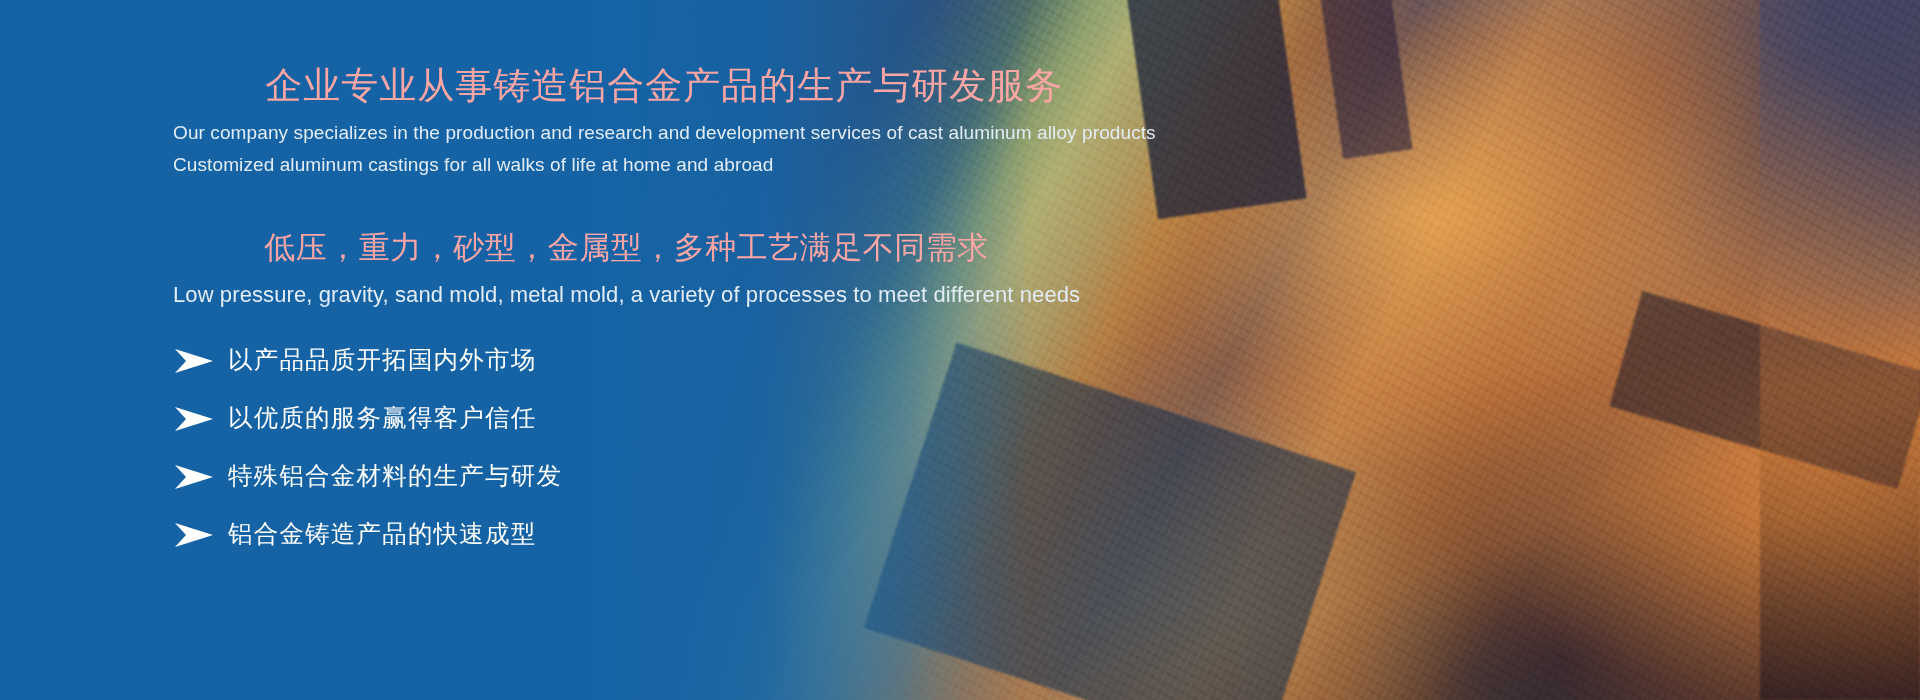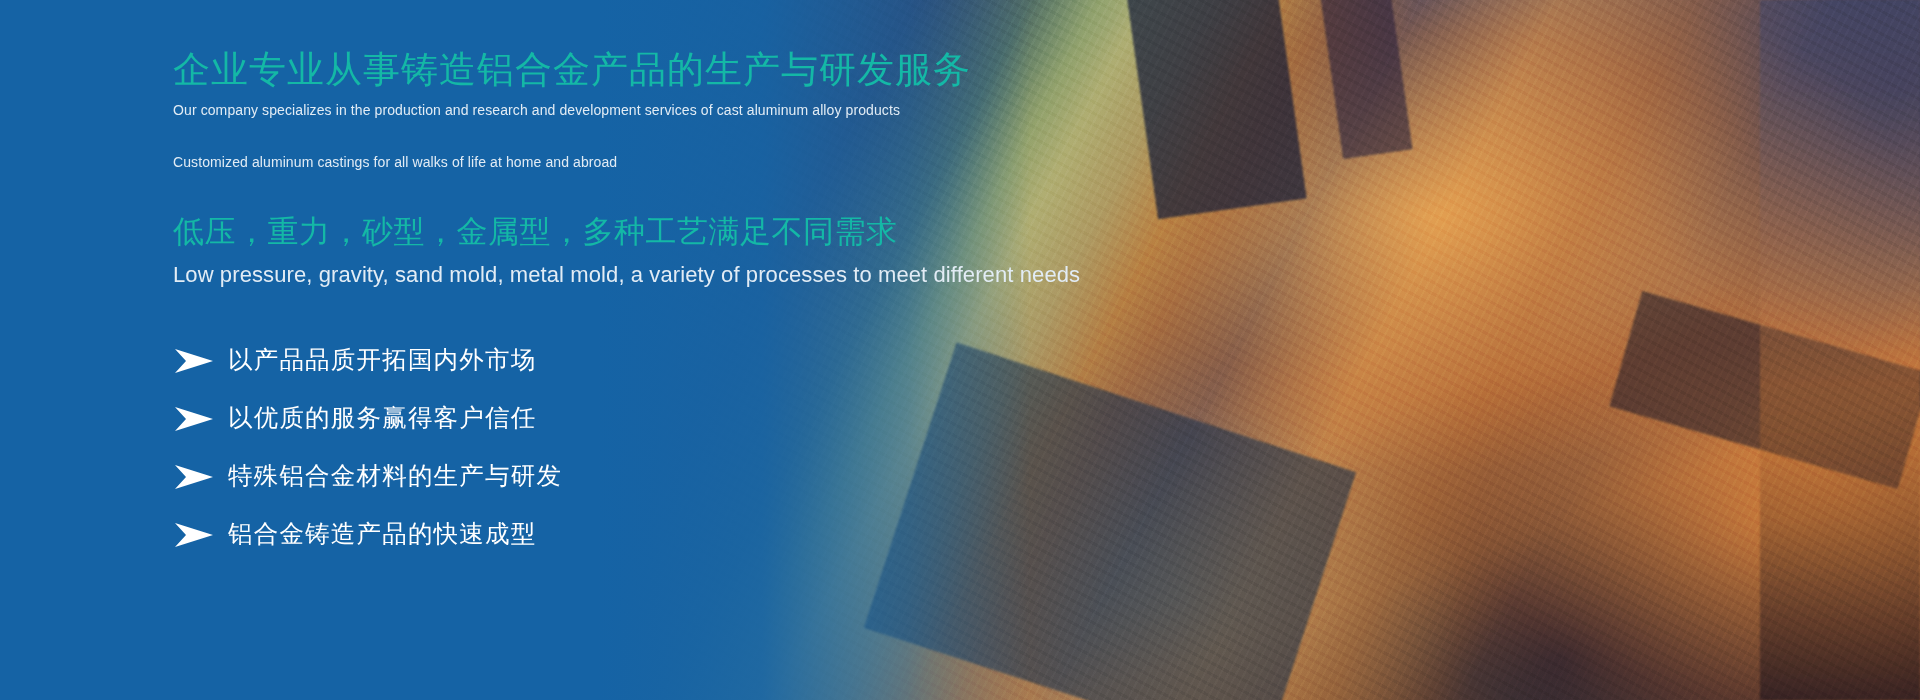--- a/index.html
+++ b/index.html
@@ -93,26 +93,27 @@
     width: 1100px;
     height: 100%;
     color: #ffffff;
   }
 
   .h-cn {
     font-size: 37px;
     font-weight: 400;
     letter-spacing: 1px;
     line-height: 1.12;
-    margin: 0;
-    color: #14b8a6;
+    margin: 16px;
+    color: #fca5a5;
     white-space: nowrap;
+    text-align: center;
   }
   .h-en {
-    font-size: 14px;
+    font-size: 19px;
     font-weight: 400;
     letter-spacing: .1px;
     color: #e2ecf5;
     margin: 0;
     white-space: nowrap;
   }
 
   .block-1 { position: absolute; top: 49px; left: 0; }
   .block-1 .h-en { margin-top: 12px; }
 

